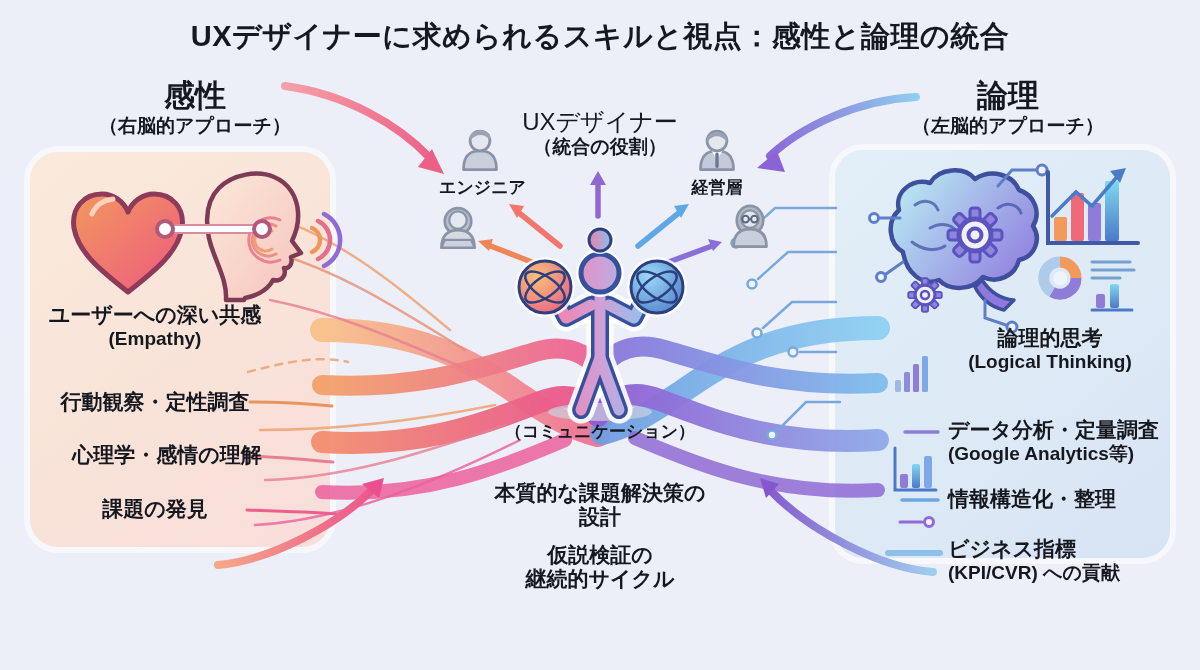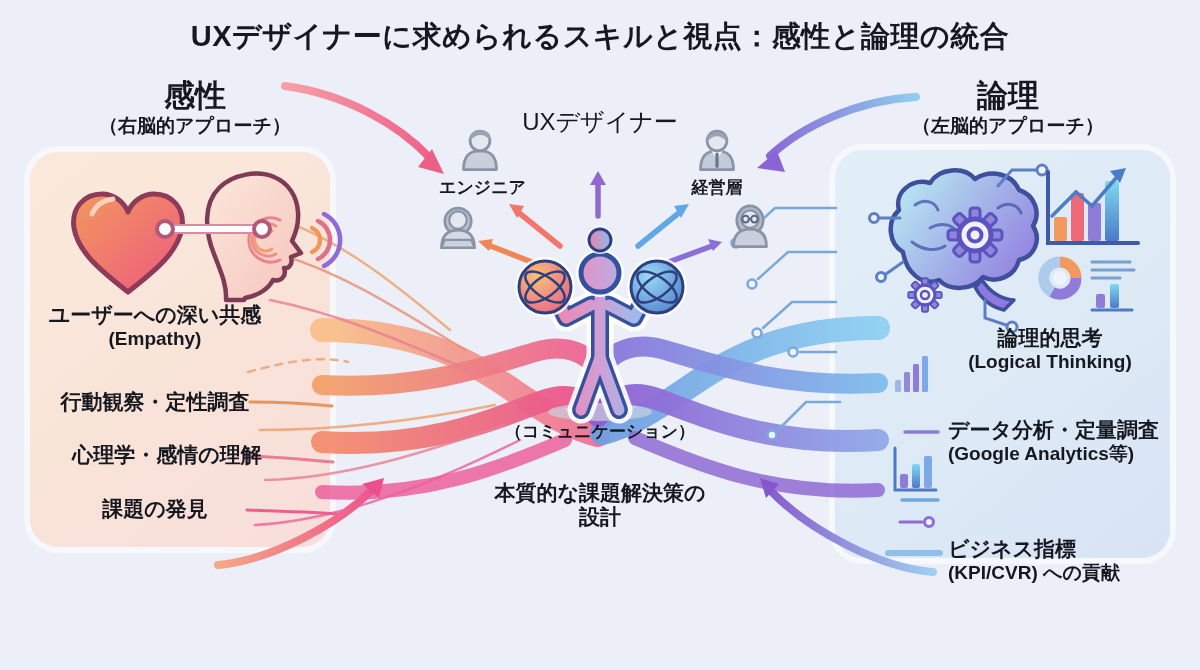--- a/index.html
+++ b/index.html
@@ -380,20 +380,21 @@
     <div class="gh1">感性</div>
     <div class="gh2">（右脳的アプローチ）</div>
   </div>
   <div class="txt" style="left:858px;top:78px;width:300px;">
     <div class="gh1">論理</div>
     <div class="gh2">（左脳的アプローチ）</div>
   </div>
 
   <div class="txt" style="left:440px;top:108px;width:320px;">
     <div class="ch1">UXデザイナー</div>
+    <div class="ch2">（統合の役割）</div>
   </div>
 
   <div class="txt stake" style="left:425px;top:178px;width:115px;">エンジニア</div>
   <div class="txt stake" style="left:672px;top:178px;width:90px;">経営層</div>
 
   <div class="txt" style="left:40px;top:303px;width:230px;">
     <div class="it-title">ユーザーへの深い共感</div>
     <div class="it-sub">(Empathy)</div>
   </div>
   <div class="txt" style="left:40px;top:390px;width:230px;">
@@ -407,27 +408,34 @@
   </div>
 
   <div class="txt" style="left:935px;top:326px;width:230px;">
     <div class="it-title">論理的思考</div>
     <div class="it-sub">(Logical Thinking)</div>
   </div>
   <div class="txt left-align" style="left:948px;top:418px;width:225px;">
     <div class="it-title">データ分析・定量調査</div>
     <div class="it-sub">(Google Analytics等)</div>
   </div>
+  <div class="txt left-align" style="left:948px;top:487px;width:225px;">
+    <div class="it-title">情報構造化・整理</div>
+  </div>
   <div class="txt left-align" style="left:948px;top:537px;width:240px;">
     <div class="it-title">ビジネス指標</div>
     <div class="it-sub">(KPI/CVR) への貢献</div>
   </div>
 
   <div class="txt" style="left:440px;top:416px;width:320px;">
     <div class="n2">（コミュニケーション）</div>
   </div>
   <div class="txt" style="left:440px;top:481px;width:320px;">
     <div class="n1">本質的な課題解決策の</div>
     <div class="n1b">設計</div>
   </div>
+  <div class="txt" style="left:440px;top:543px;width:320px;">
+    <div class="n1">仮説検証の</div>
+    <div class="n1b">継続的サイクル</div>
+  </div>
 
 
 </div>
 
 </body></html>

